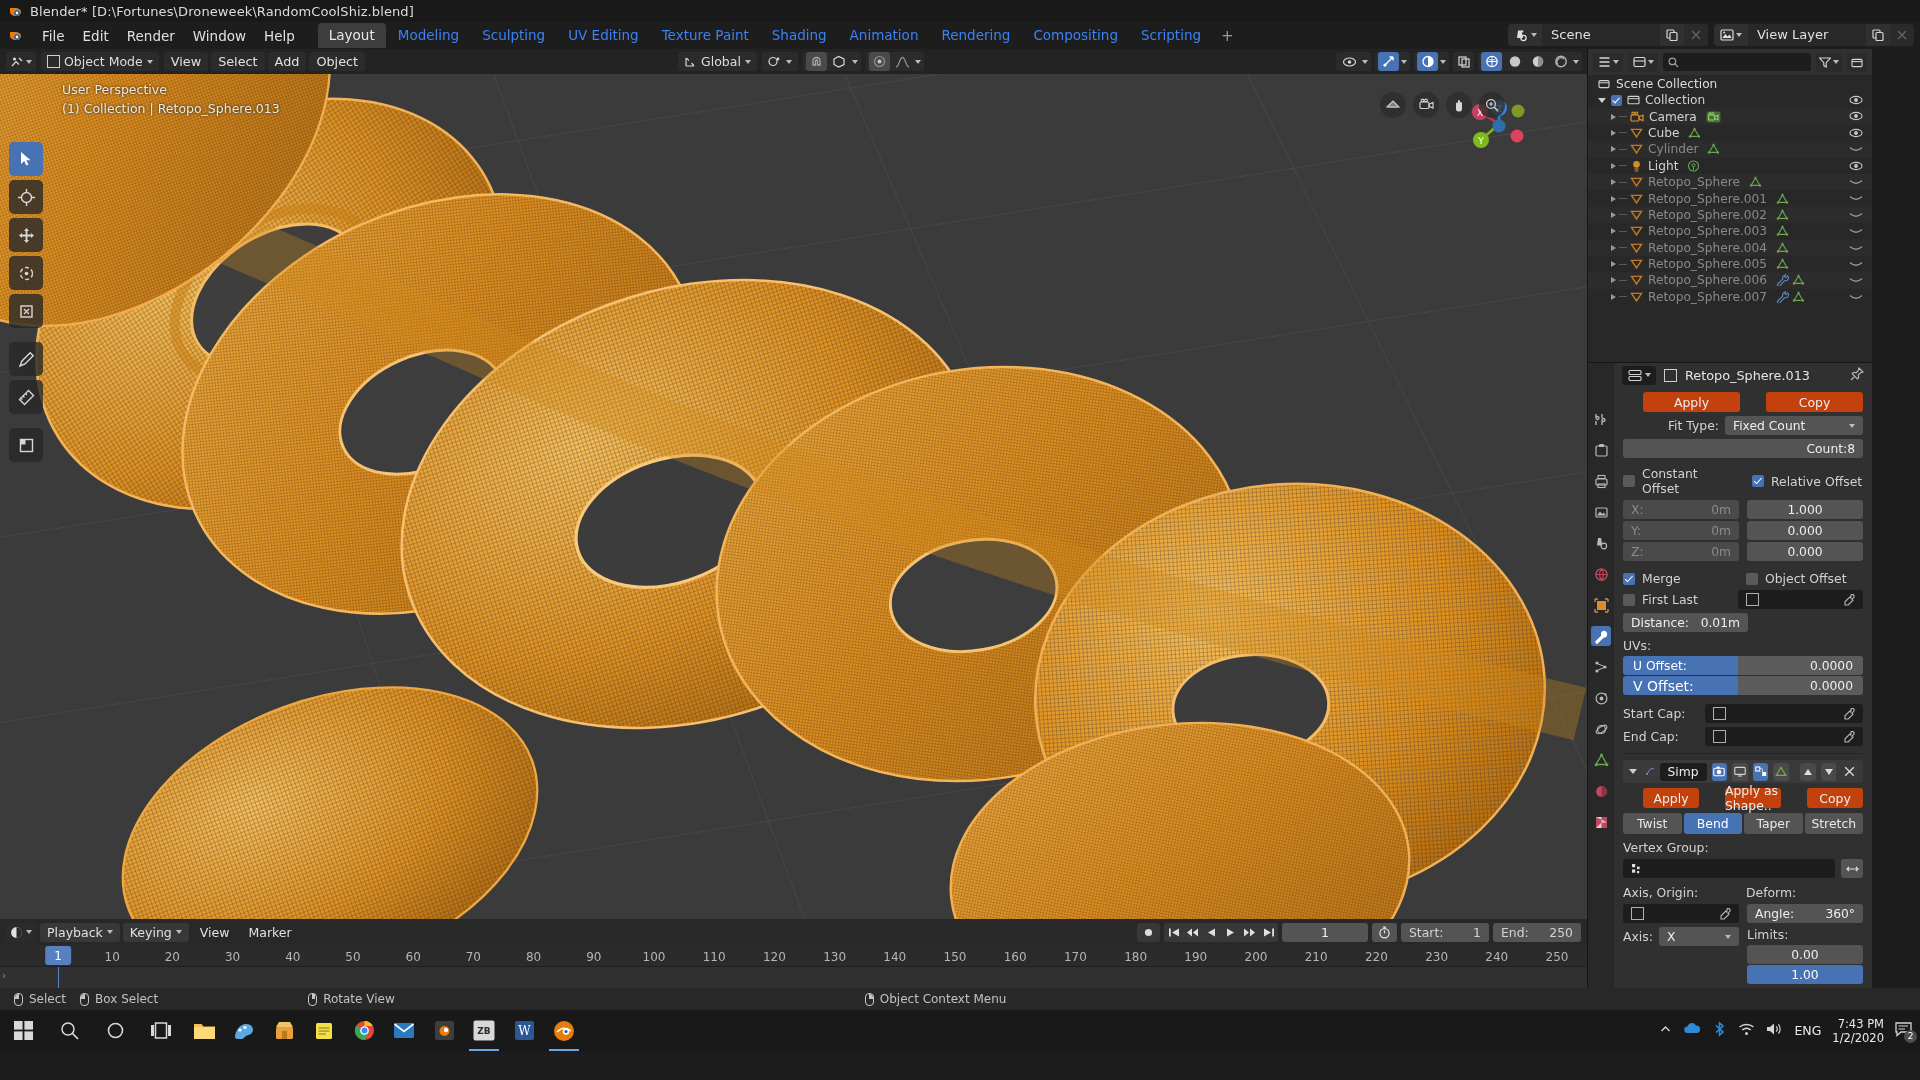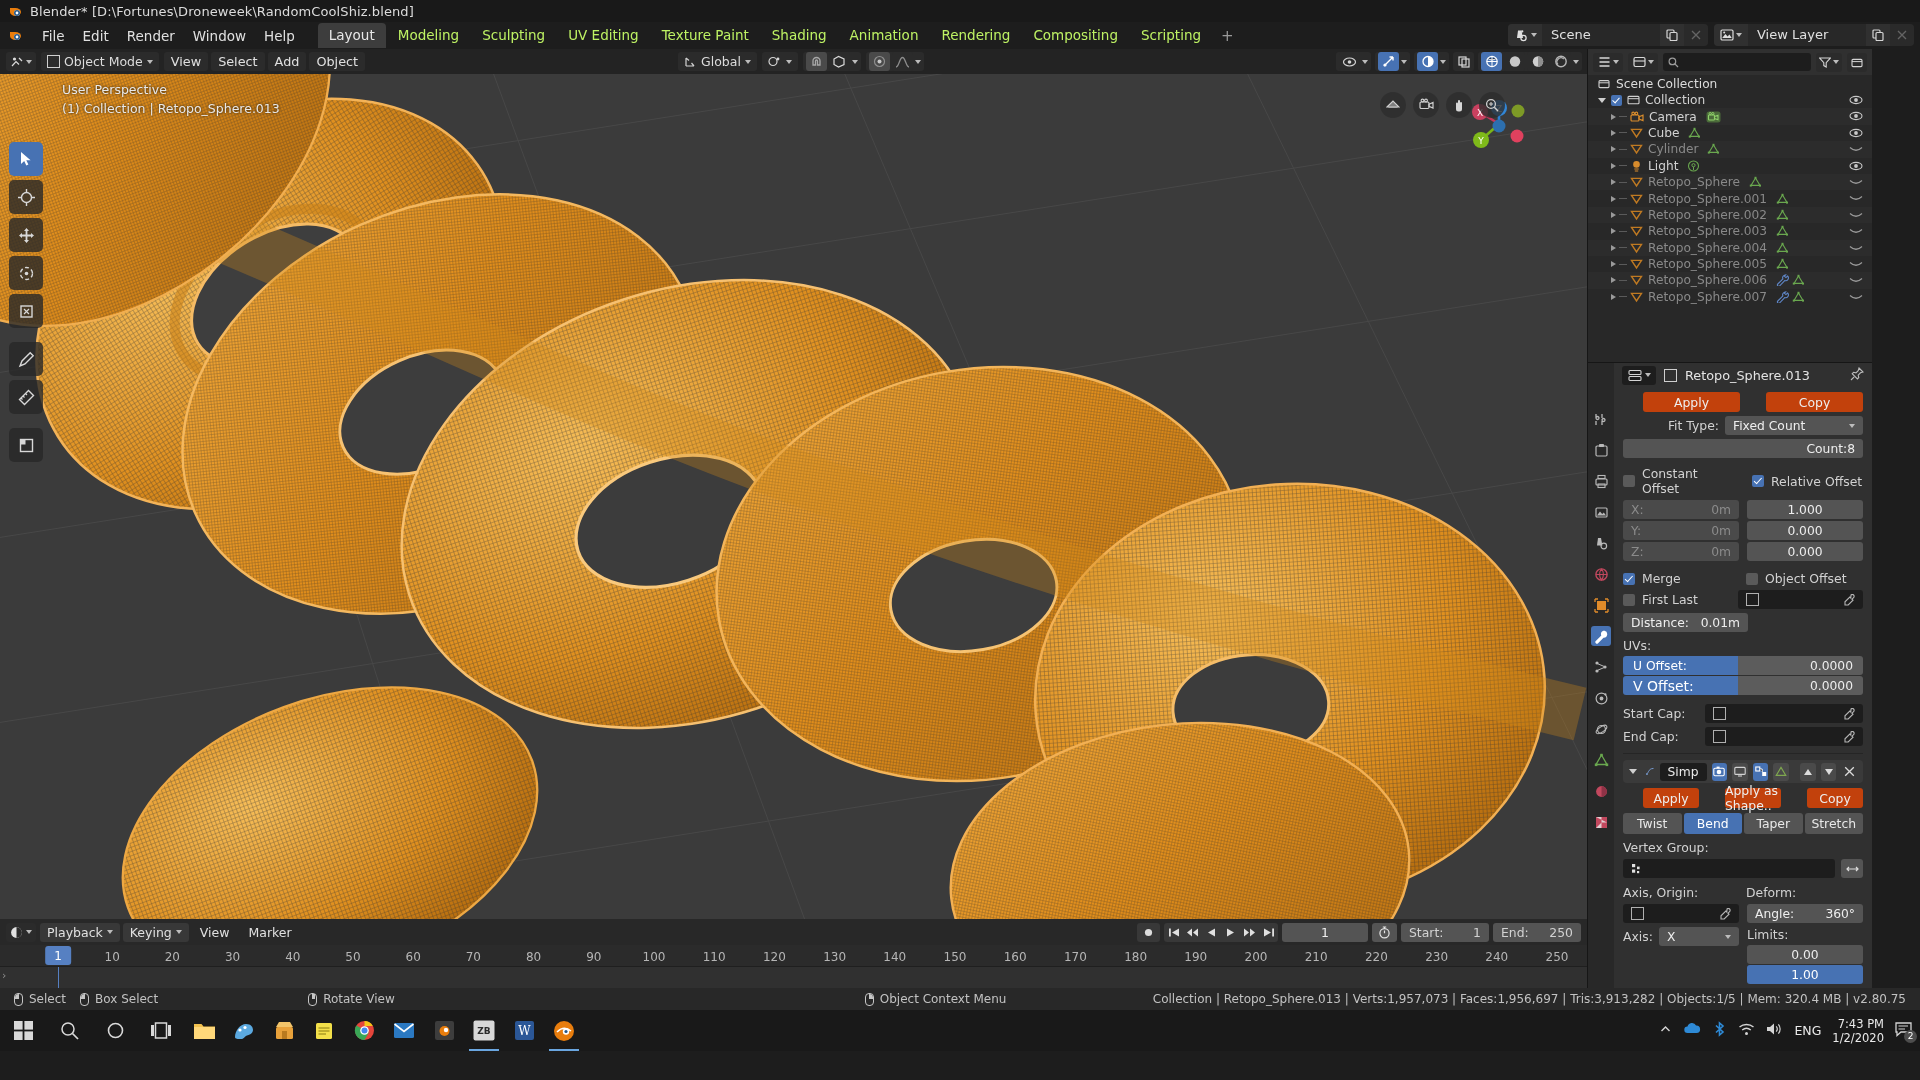--- a/index.html
+++ b/index.html
@@ -12,21 +12,21 @@
   #titlebar .ttl { font-size:13px; color:#dcdcdc; letter-spacing:.1px; }
   .blender-logo { width:15px; height:15px; position:relative; flex:0 0 auto; }
   .blender-logo::before{content:"";position:absolute;left:2px;top:4px;width:11px;height:8px;border-radius:0 55% 55% 55%;background:#e87d0d;}
   .blender-logo::after{content:"";position:absolute;left:6px;top:6px;width:6px;height:6px;border-radius:50%;background:#fff;box-shadow:inset 0 0 0 1.6px #265787;}
 
   
   #topbar { height:27px; background:#1d1d1d; display:flex; align-items:center; padding-left:8px; position:relative; }
   #topbar .logo2 { margin-right:10px; }
   .menu-item { padding:3px 9px; font-size:13.5px; color:#e0e0e0; border-radius:3px; cursor:default; }
   .ws-tabs { display:flex; align-items:center; margin-left:14px; gap:1px; }
-  .ws-tab { padding:4px 11px 5px; font-size:13.5px; color:#bef264; border-radius:4px 4px 0 0; }
+  .ws-tab { padding:4px 11px 5px; font-size:13.5px; color:#3b82f6; border-radius:4px 4px 0 0; }
   .ws-tab.active { background:#3d3d3d; color:#e8e8e8; }
   .ws-plus { color:#9a9a9a; padding:0 8px; font-size:15px; }
   .topbar-right { position:absolute; right:6px; top:2px; display:flex; align-items:center; gap:6px; }
   .field-combo { display:flex; align-items:center; height:22px; background:#282828; border-radius:4px; overflow:hidden; }
   .fc-icon { width:34px; height:22px; background:#303030; display:flex; align-items:center; justify-content:center; gap:2px; }
   .fc-name { padding:0 10px 0 9px; min-width:118px; font-size:13px; color:#e0e0e0; line-height:22px; }
   .fc-btn { width:24px; height:22px; background:#303030; display:flex; align-items:center; justify-content:center; }
   .fc-btn.dim { opacity:.38; }
   .chev { width:0;height:0;border-left:3.5px solid transparent;border-right:3.5px solid transparent;border-top:4px solid #bcbcbc; }
 
@@ -1373,21 +1373,20 @@
       </div>
       <div class="kb" style="margin-left: 150px;">
         <span class="mouse m"></span>
         <span>Rotate View</span>
       </div>
       <div class="kb" style="margin-left: 470px;">
         <span class="mouse r"></span>
         <span>Object Context Menu</span>
       </div>
     </div>
-  <span class="stats">Collection | Retopo_Sphere.013 | Verts:1,957,073 | Faces:1,956,697 | Tris:3,913,282 | Objects:1/5 | Mem: 320.4 MB | v2.80.75</span>
 </div>
 
 <div id="taskbar">
   <div class="tb-ico">
     <svg width="19" height="19" viewBox="0 0 19 19">
         <rect x="0" y="0" width="8.6" height="8.6" fill="#d9d9d9"></rect>
         <rect x="10.4" y="0" width="8.6" height="8.6" fill="#d9d9d9"></rect>
         <rect x="0" y="10.4" width="8.6" height="8.6" fill="#d9d9d9"></rect>
         <rect x="10.4" y="10.4" width="8.6" height="8.6" fill="#d9d9d9"></rect>
       </svg>

